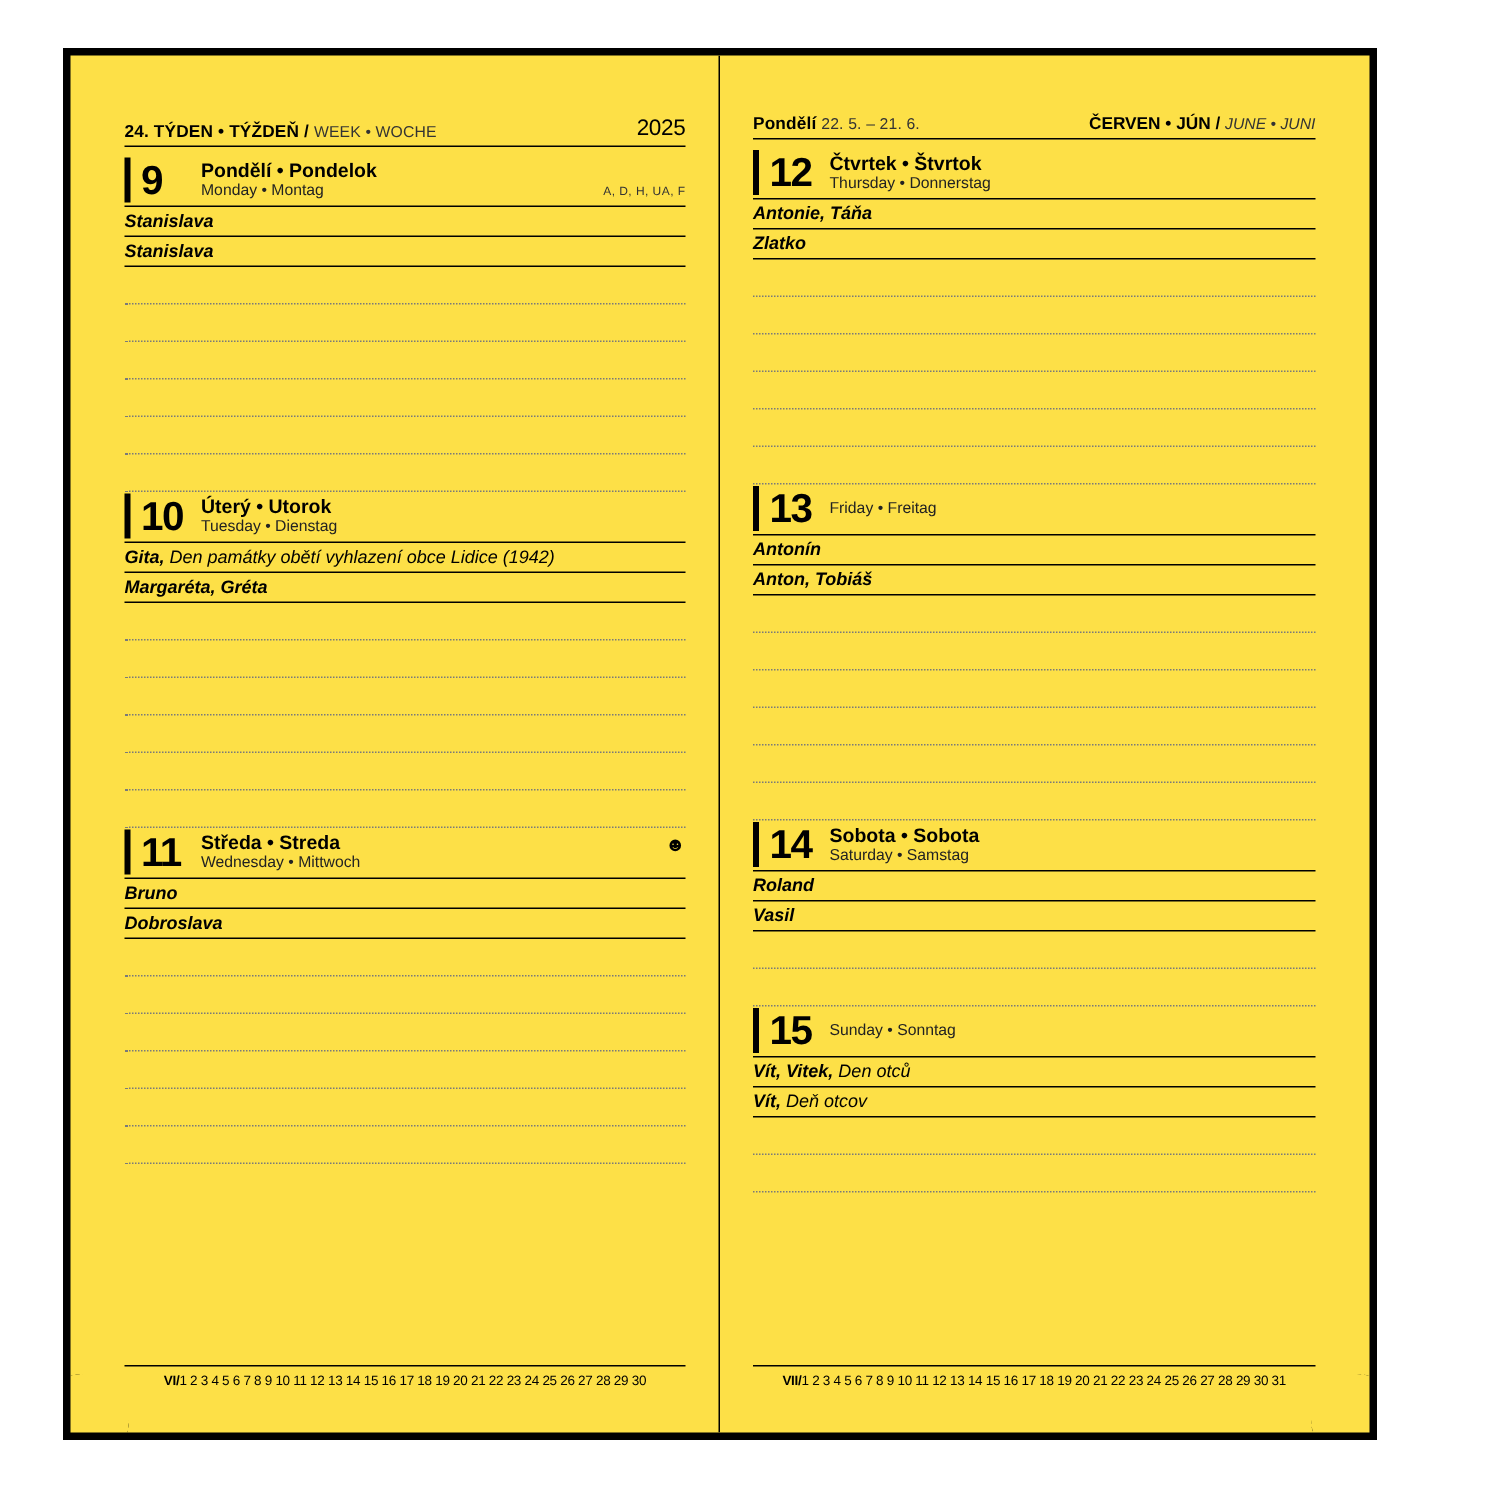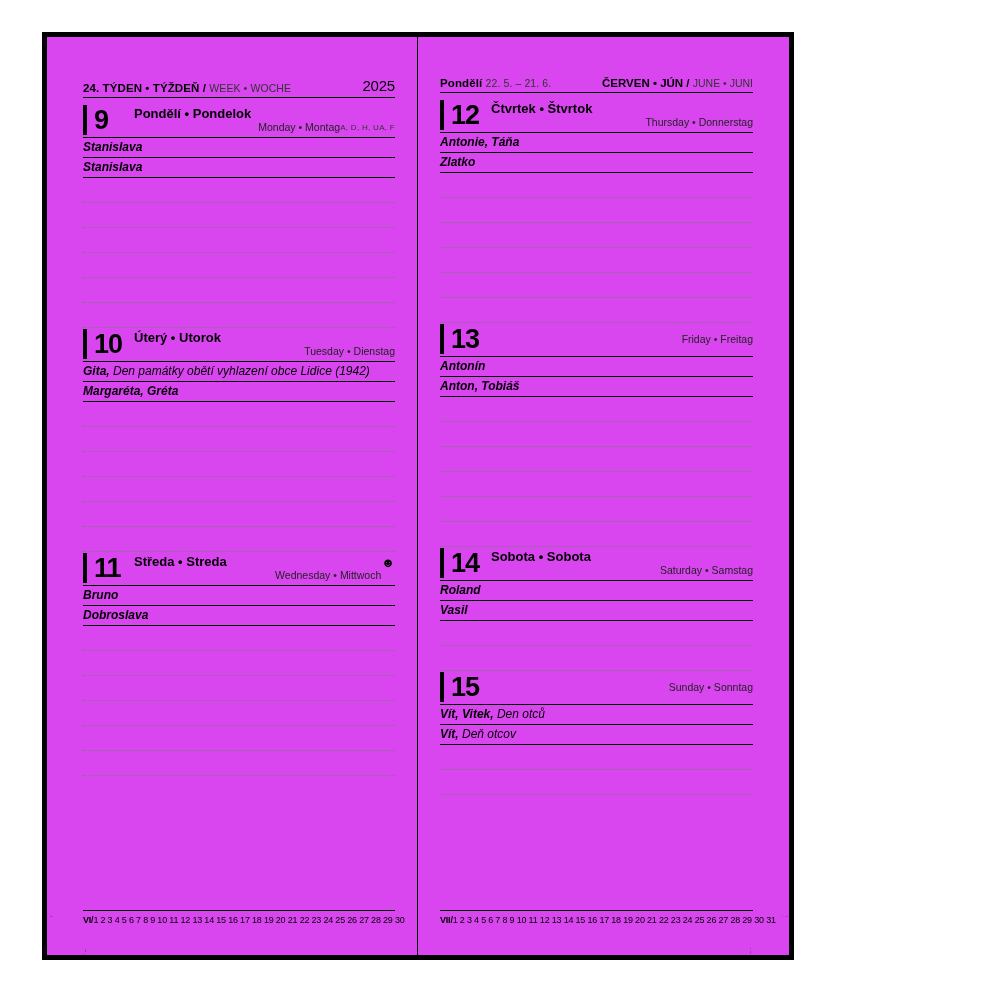--- a/index.html
+++ b/index.html
@@ -1,42 +1,42 @@
 <!DOCTYPE html>
 <html><head>
 <meta charset="utf-8">
 <style>
   html,body{margin:0;padding:0;background:#ffffff;}
   body{width:1000px;height:1000px;font-family:"Liberation Sans",sans-serif;color:#000;}
   .planner{
-    position:absolute;left:42px;top:32px;width:752px;height:928px;
-    border:5px solid #000;background:#d946ef;box-sizing:border-box;
+    position:absolute;left:42px;top:32px;width:876px;height:928px;
+    border:5px solid #000;background:#fde047;box-sizing:border-box;
     overflow:hidden;
   }
   .spread{display:flex;width:100%;height:100%;box-sizing:border-box;}
   .page{position:relative;box-sizing:border-box;}
   .page.left{width:50%;padding:40px 22px 0 36px;border-right:1px solid #000;}
   .page.right{width:50%;padding:40px 36px 0 22px;}
   .page-head{display:flex;justify-content:space-between;align-items:flex-end;
     border-bottom:1px solid #000;padding-bottom:3px;margin-bottom:6px;}
   .head-left{font-size:11.5px;letter-spacing:.1px;}
   .head-left .b{font-weight:bold;}
   .head-left .light{font-weight:normal;color:#333;font-size:10.5px;}
   .head-right{font-size:11.5px;font-weight:bold;}
-  .head-right .light{font-weight:normal;color:#333;font-size:10.5px;}
+  .head-right .light{font-weight:normal;color:#333;font-size:10.5px;font-style:italic;}
   .year{font-size:15px;font-weight:normal;letter-spacing:-0.2px;}
 
   .day{margin-bottom:0;}
   .day-head{display:flex;align-items:center;border-bottom:1px solid #000;
     padding:1px 0 2px 0;position:relative;}
   .day-bar{width:4px;height:30px;background:#000;margin-right:7px;}
   .daynum{font-size:27px;font-weight:bold;line-height:28px;letter-spacing:-1px;min-width:36px;}
   .daynames{flex:1;padding-left:4px;}
   .dn1{font-size:13px;font-weight:bold;line-height:14px;}
-  .dn2{font-size:10.5px;line-height:12px;color:#222;text-align:right;}
+  .dn2{font-size:10.5px;line-height:12px;color:#222;}
   .day-extra{font-size:8px;color:#333;align-self:flex-end;padding-bottom:3px;letter-spacing:.3px;}
   .moon{font-size:13px;align-self:flex-start;padding-top:2px;}
 
   .name-line{font-size:12px;font-weight:bold;border-bottom:1px solid #000;
     padding:2px 0 3px 0;line-height:14px;}
   .name-line .ital{font-weight:bold;font-style:italic;}
   .name-line .note{font-weight:normal;font-style:italic;}
   .rule{border-bottom:1px dotted #7a7a7a;height:24px;}
 
   .footer-strip{position:absolute;left:36px;right:22px;bottom:30px;

